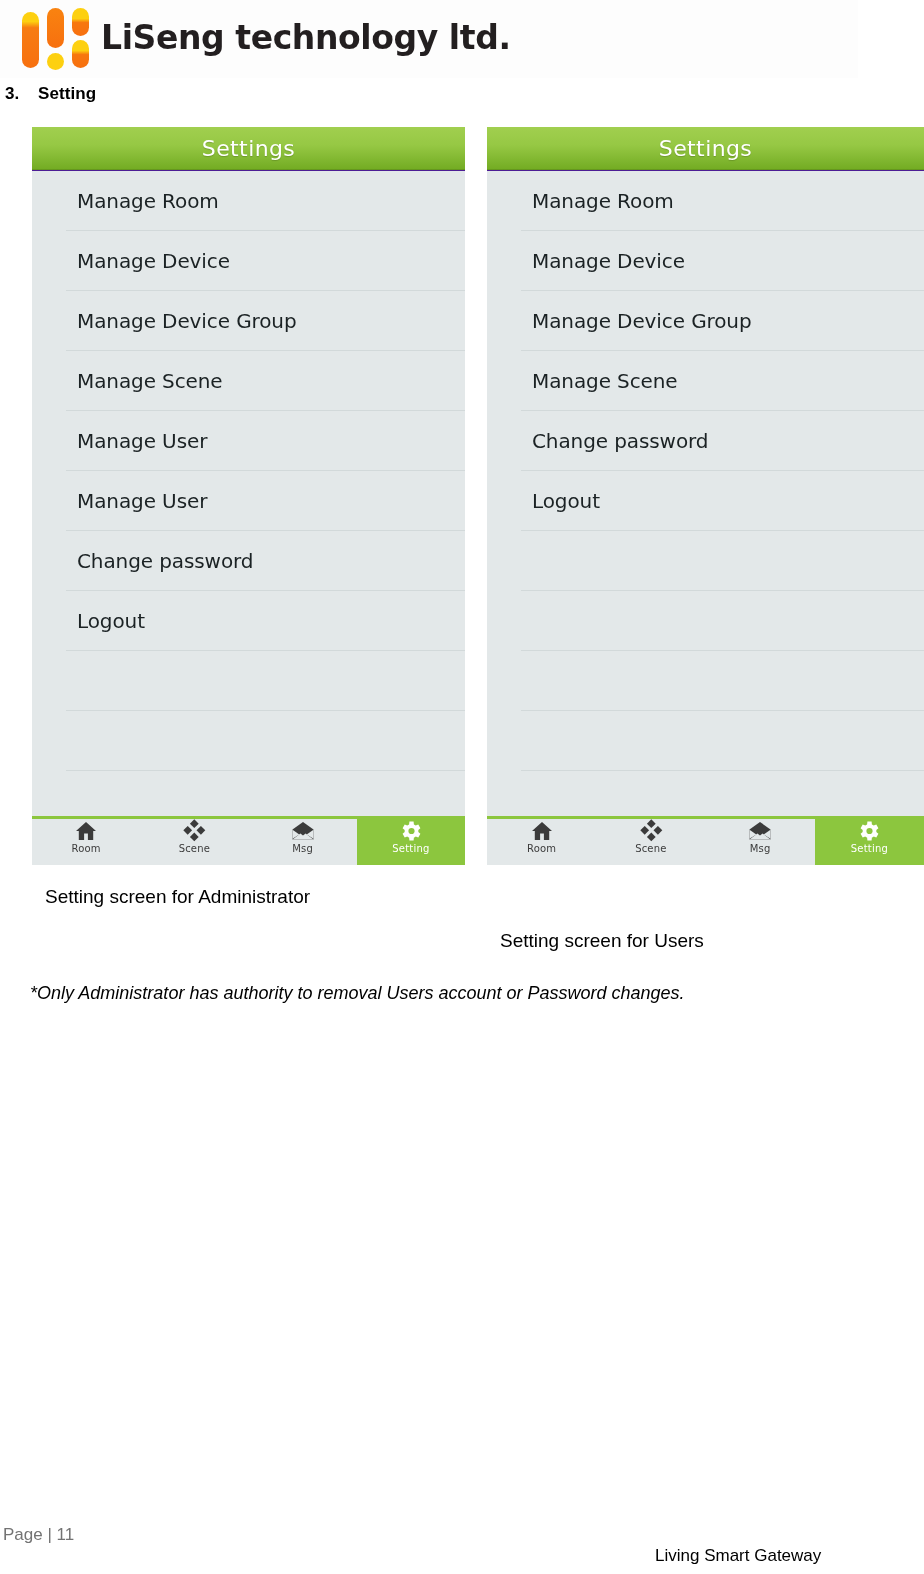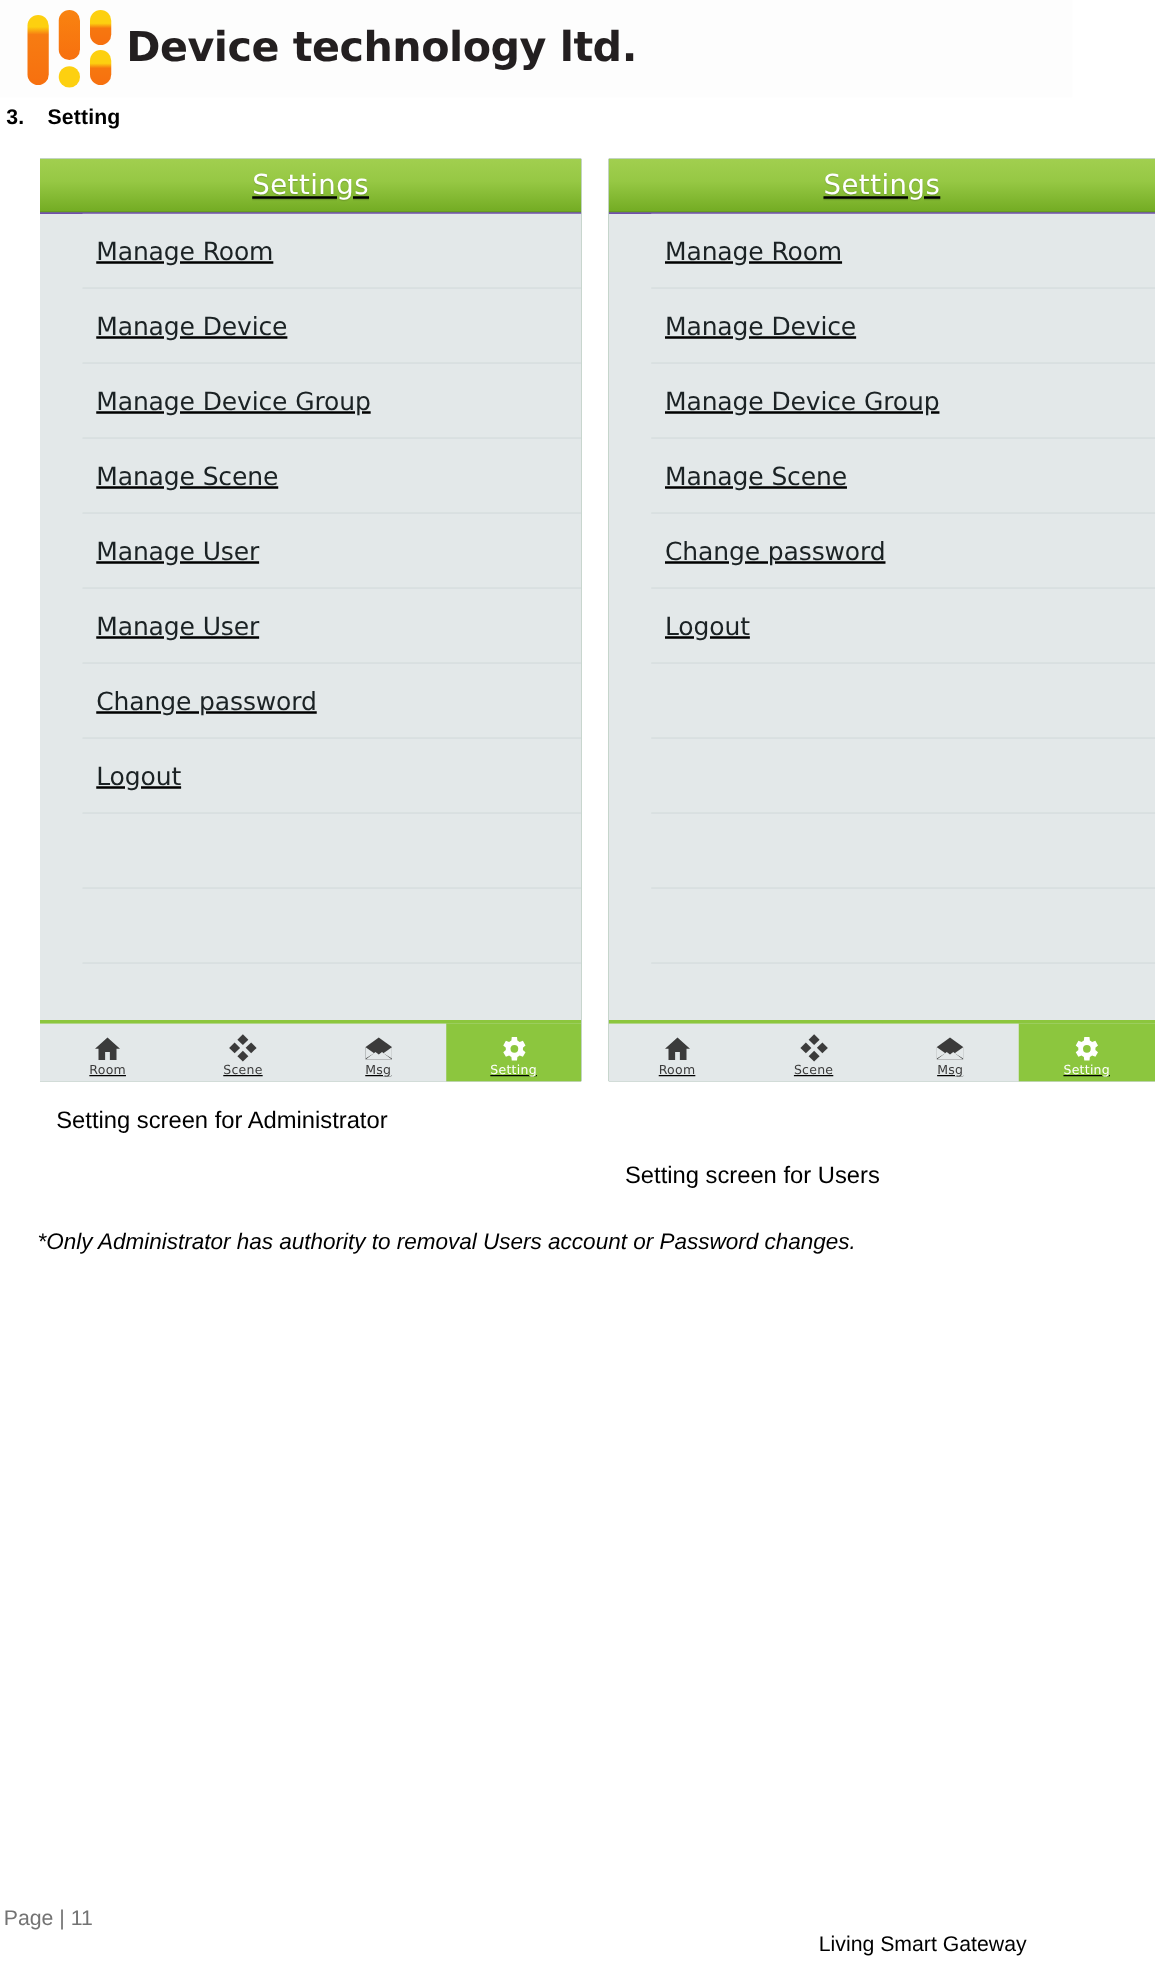--- a/index.html
+++ b/index.html
@@ -94,23 +94,22 @@
   .screens {
     position: absolute;
     left: 0;
     top: 127px;
     width: 924px;
     height: 740px;
   }
   .phone {
     position: absolute;
     top: 0;
-    background: #14532d;
+    background: #0ea5e9;
     overflow: hidden;
-    text-decoration: underline;
   }
   .phone-admin { left: 32px; width: 433px; height: 738px; }
   .phone-user  { left: 487px; width: 437px; height: 738px; }
 
   .phone-titlebar {
     height: 43px;
     background: linear-gradient(180deg, #a1cf4f 0%, #96c844 42%, #72ab22 100%);
     display: flex;
     align-items: center;
     justify-content: center;
@@ -153,21 +152,20 @@
     height: 50px;
     display: flex;
     border-top: 3px solid #8cc63e;
     background: #e3e8e9;
   }
   .tab {
     flex: 1 1 0;
     display: flex;
     flex-direction: column;
     align-items: center;
-    justify-content: center;
     gap: 1px;
     background: #e3e8e9;
     color: #3b3b3b;
   }
   .tab.active {
     background: #8cc63e;
     color: #ffffff;
   }
   .tab .tab-icon {
     width: 24px;
@@ -222,21 +220,21 @@
 
 <div class="doc-header">
   <div class="logo-wrap">
     <div class="logo-mark">
       <span class="bar lm-c1"></span>
       <span class="bar lm-c2a"></span>
       <span class="bar lm-c2b"></span>
       <span class="bar lm-c3a"></span>
       <span class="bar lm-c3b"></span>
     </div>
-    <div class="logo-text">Device technology ltd.</div>
+    <div class="logo-text">LiSeng technology ltd.</div>
   </div>
 </div>
 
 <div class="section-heading">
   <span class="num">3.</span><span>Setting</span>
 </div>
 
 <div class="screens">
 
   <div class="phone phone-admin">

